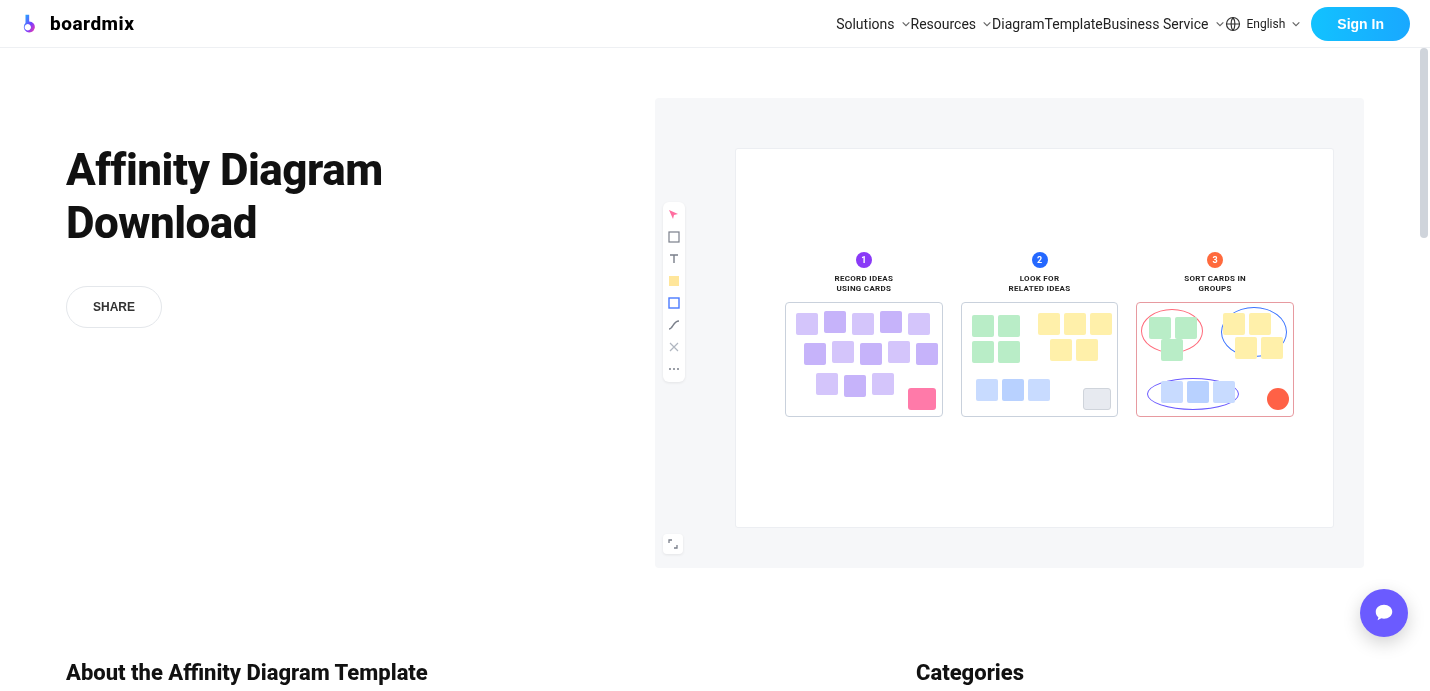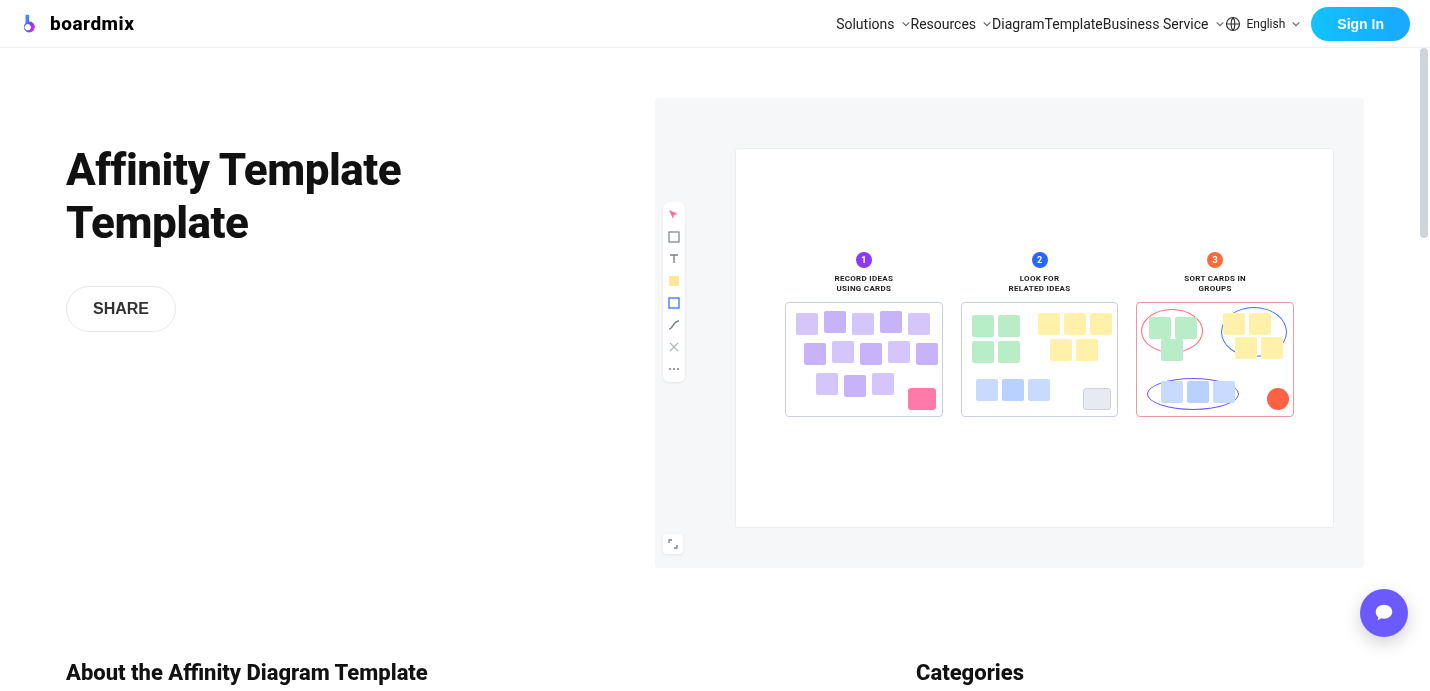--- a/index.html
+++ b/index.html
@@ -80,21 +80,21 @@
     margin-bottom: 40px;
   }
   .btn-row { display: flex; gap: 16px; align-items: center; }
   .btn-primary {
     background: #6b42ff;
     color: #fff; font-weight: 800; font-size: 14px;
     border: none; border-radius: 999px;
     padding: 14px 24px; cursor: pointer; letter-spacing: .5px;
   }
   .btn-secondary {
-    background: #fff; color: #333; font-weight: 600; font-size: 16px;
+    background: #fff; color: #333; font-weight: 600; font-size: 12px;
     border: 1px solid #e4e7eb; border-radius: 999px;
     padding: 13px 26px; cursor: pointer;
   }
 
   
   .right {
     flex: 1;
     background: #f6f7f9;
     border-radius: 4px;
     margin-right: 66px;
@@ -235,21 +235,21 @@
       <svg class="chev" viewBox="0 0 12 12">
           <path d="M2 4l4 4 4-4" fill="none" stroke="#666" stroke-width="1.4"></path>
         </svg>
     </div>
     <button class="signin">Sign In</button>
   </nav>
 </header>
 
 <div class="main">
   <div class="left">
-    <h1 class="title">Affinity Template Template</h1>
+    <h1 class="title">Affinity Diagram Download</h1>
     <div class="btn-row">
       <button class="btn-secondary">SHARE</button>
     </div>
   </div>
 
   <div class="right">
     <div class="toolstrip">
       <div class="tool">
           <svg viewBox="0 0 14 14">
             <path d="M2 2l9 4-4 1-1 4z" fill="#ff6ea0"></path>

